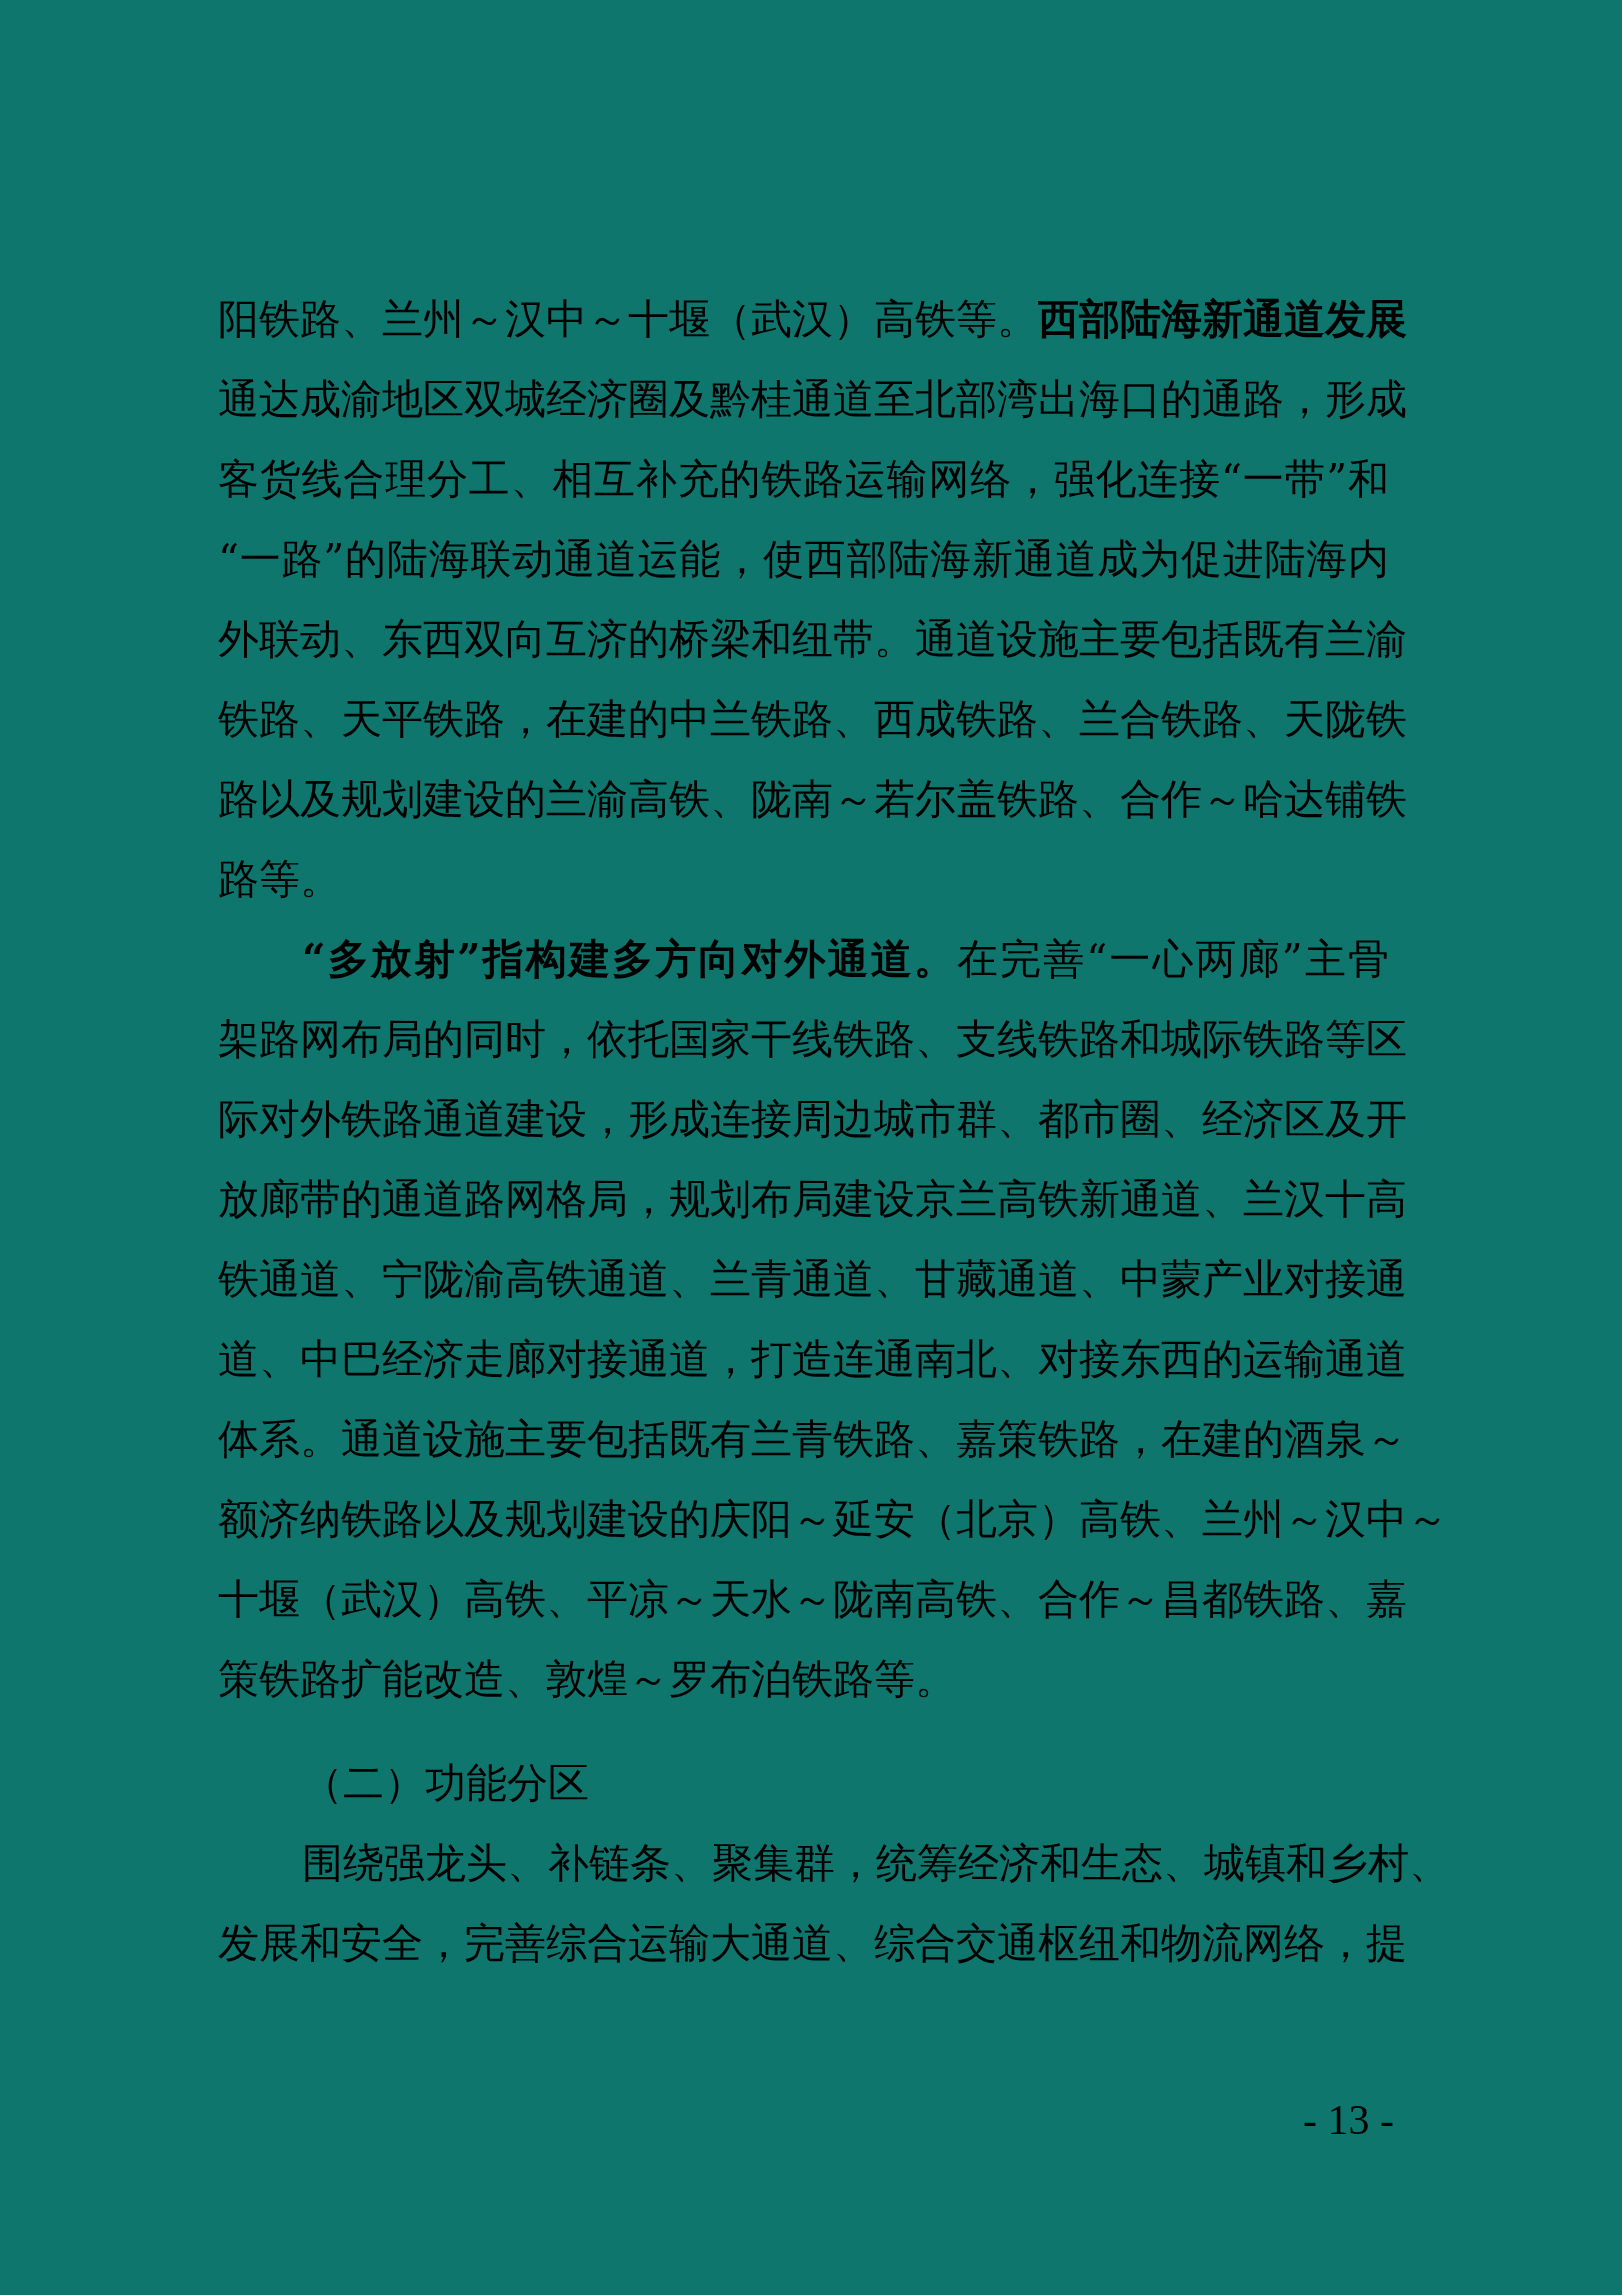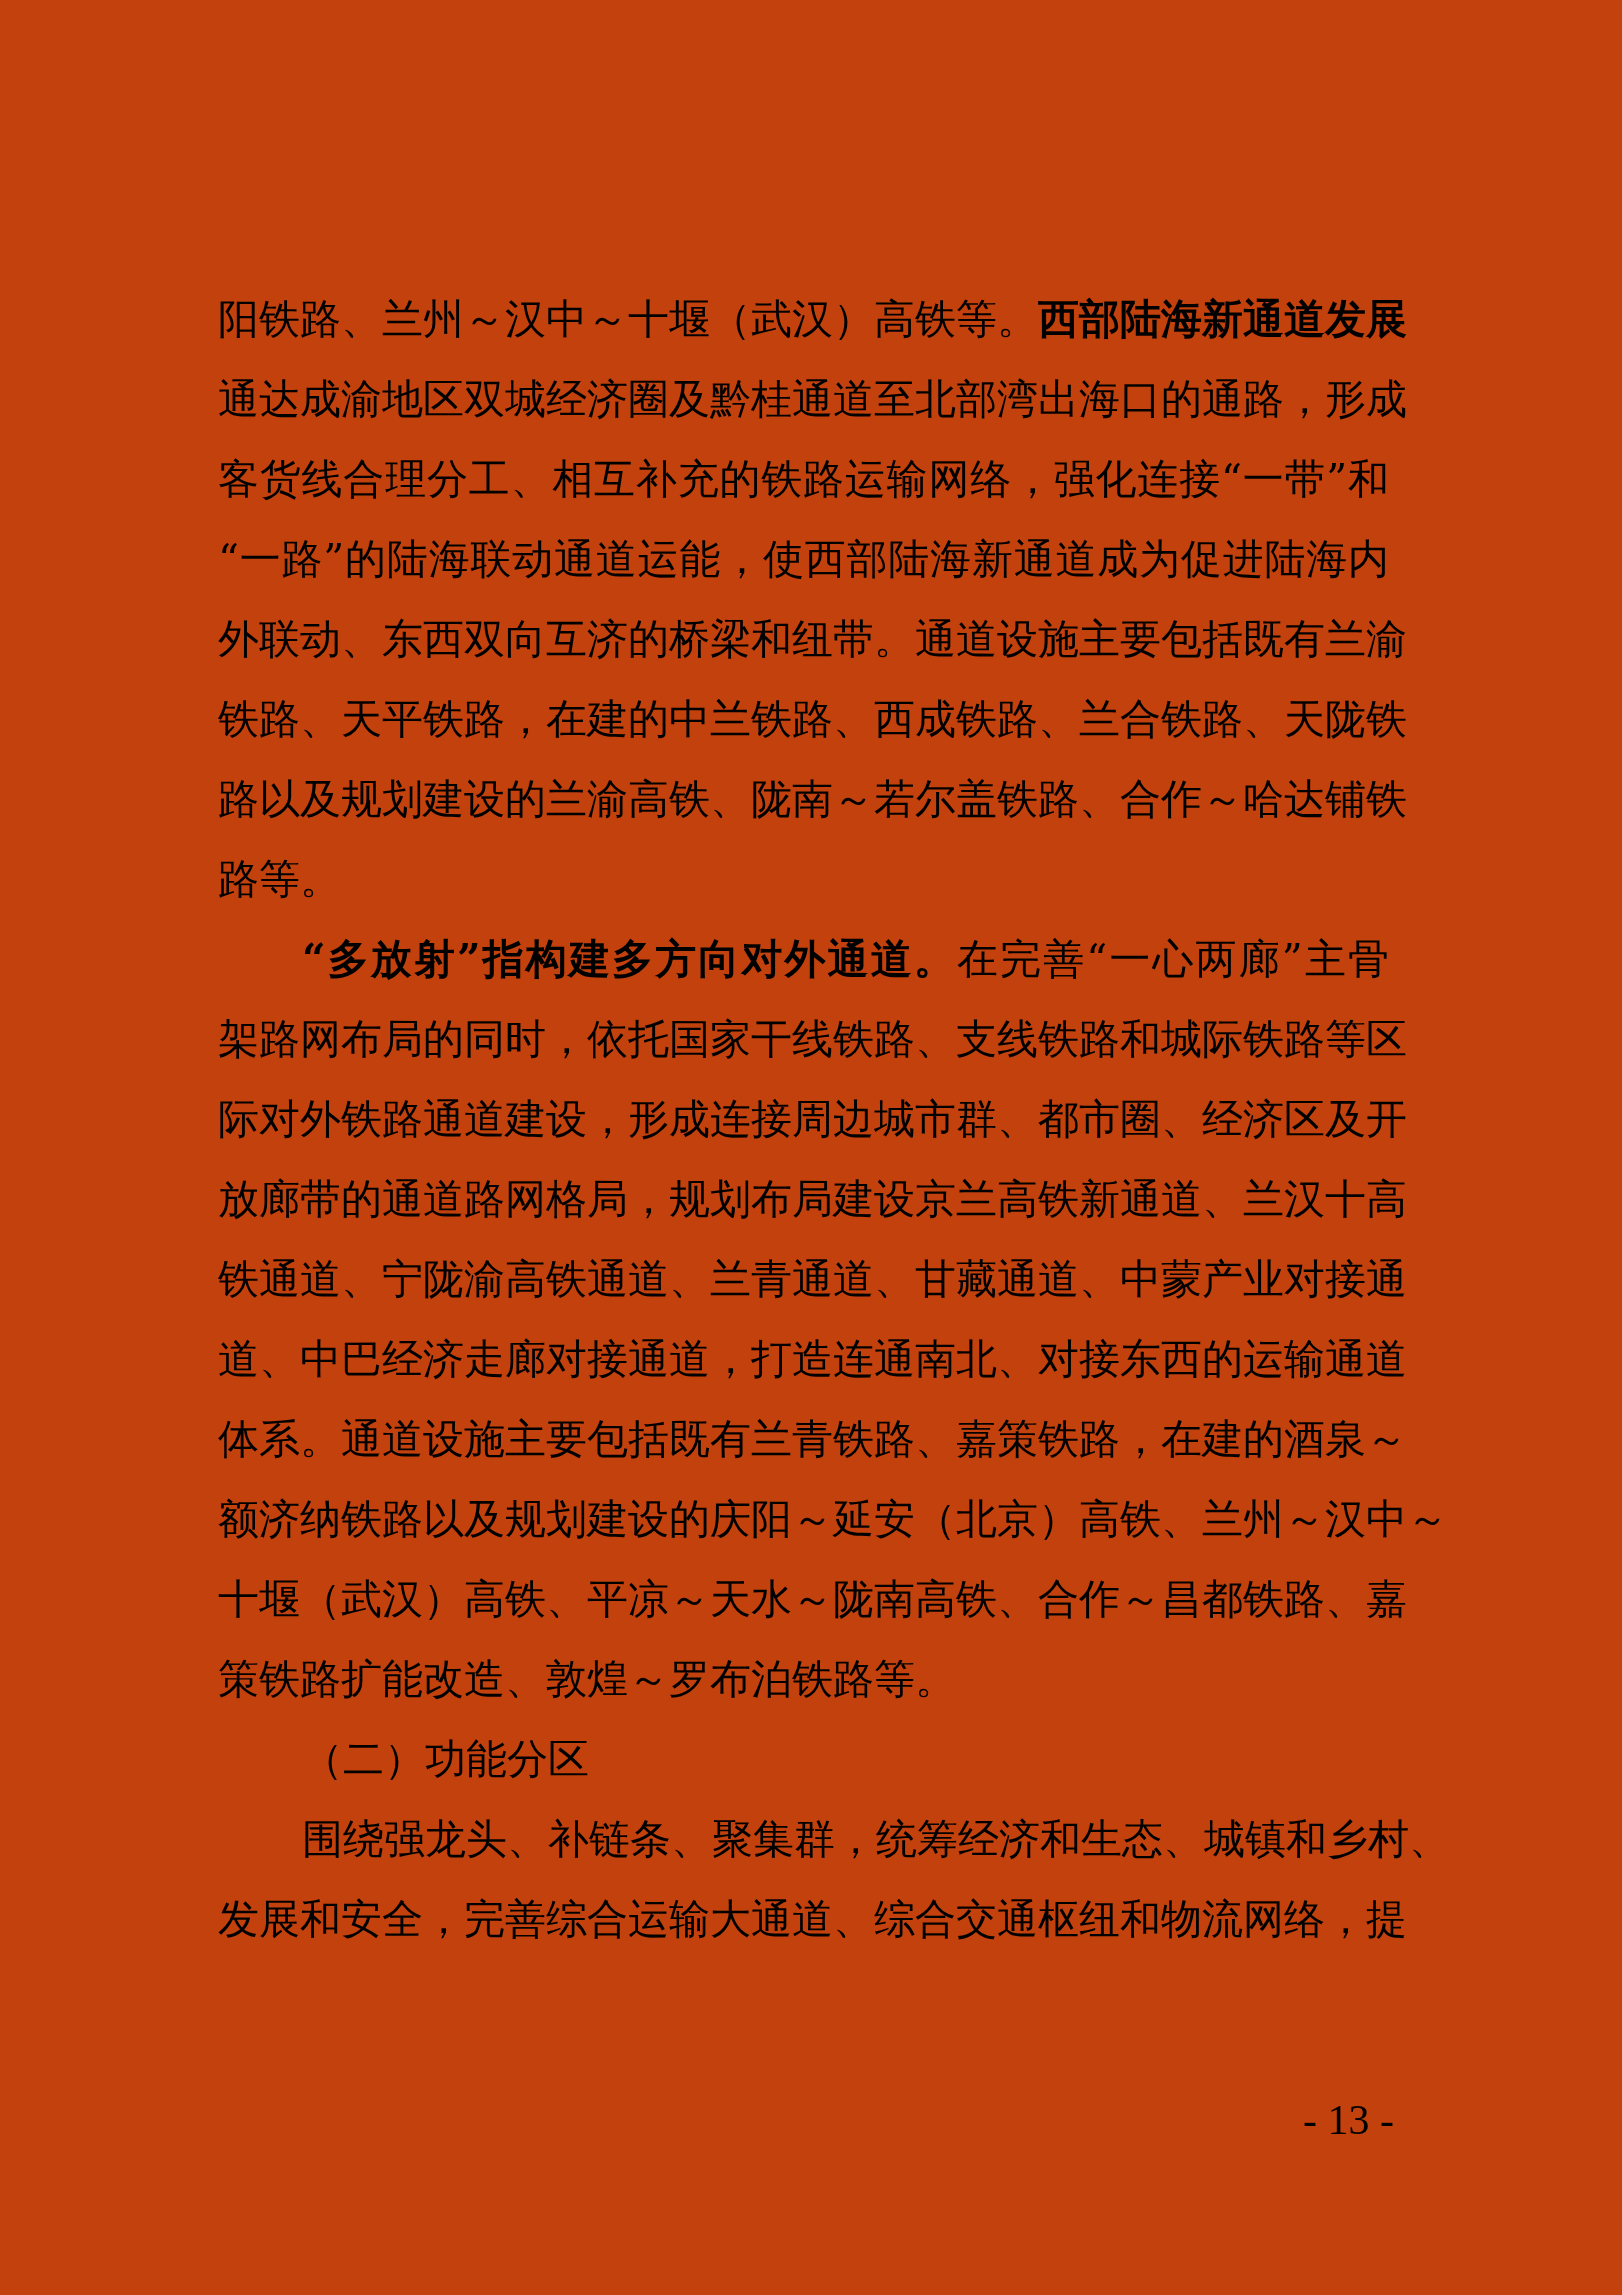--- a/index.html
+++ b/index.html
@@ -1,33 +1,33 @@
 <!DOCTYPE html>
 <html style="font-size:10.5px"><head>
 <meta charset="utf-8">
 <style>
   html, body { margin: 0; padding: 0; background: #ffffff; }
   body { width: 1623px; height: 2295px; position: relative; overflow: hidden; }
   .page {
     position: absolute; left: 0; top: 0; width: 1623px; height: 2295px;
-    background: #c2410c; color: #000000;
+    background: #0f766e; color: #000000;
     font-family: "DejaVu Serif", "Liberation Serif", serif;
   }
   .body-text {
     position: absolute; left: 218px; top: 288px; width: 1171px;
   }
   .line {
     display: block; height: 80px; line-height: 62px;
     font-size: 41px; white-space: nowrap;
     text-align: justify; text-align-last: justify;
     letter-spacing: 0;
   }
   .line.last { text-align-last: left; }
   .line.indent { padding-left: 84px; }
-  .line.heading { text-align-last: left; }
+  .line.heading { text-align-last: left; margin-top: 24px; }
   .bold { font-weight: bold; }
   .page-number {
     position: absolute; left: 1283px; top: 2094px; width: 131px;
     font-family: "Liberation Serif", "DejaVu Serif", serif;
     font-size: 42px; line-height: 52px; text-align: center; white-space: pre;
   }
 </style>
 </head>
 <body>
 

